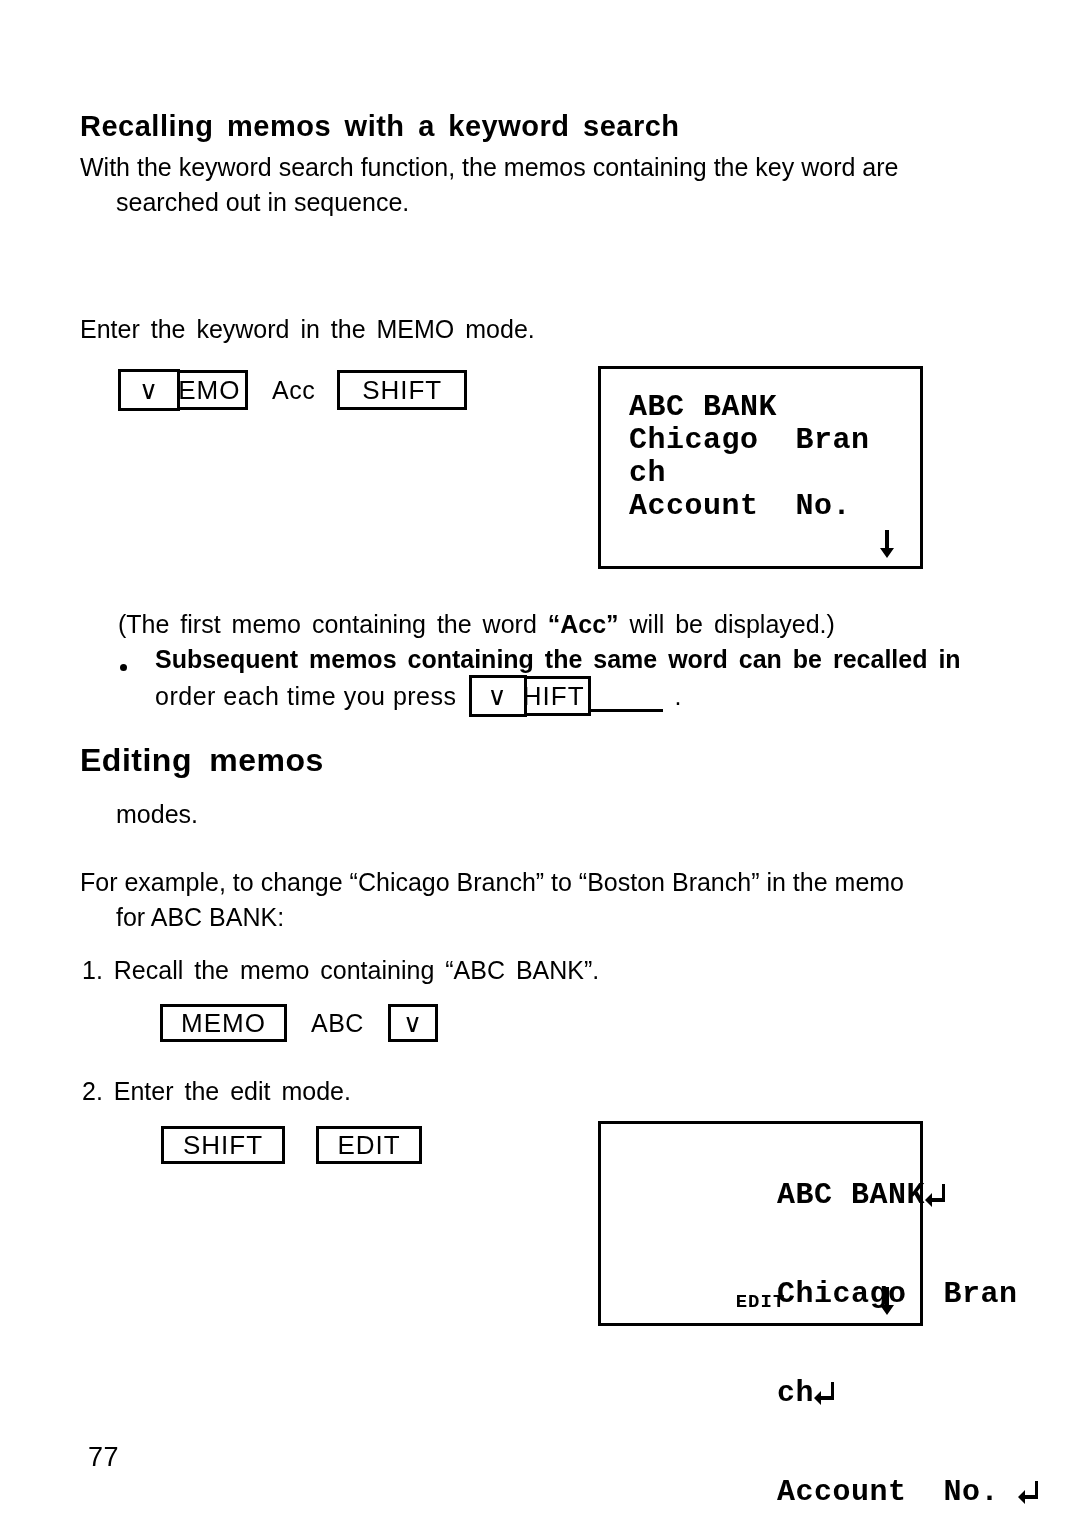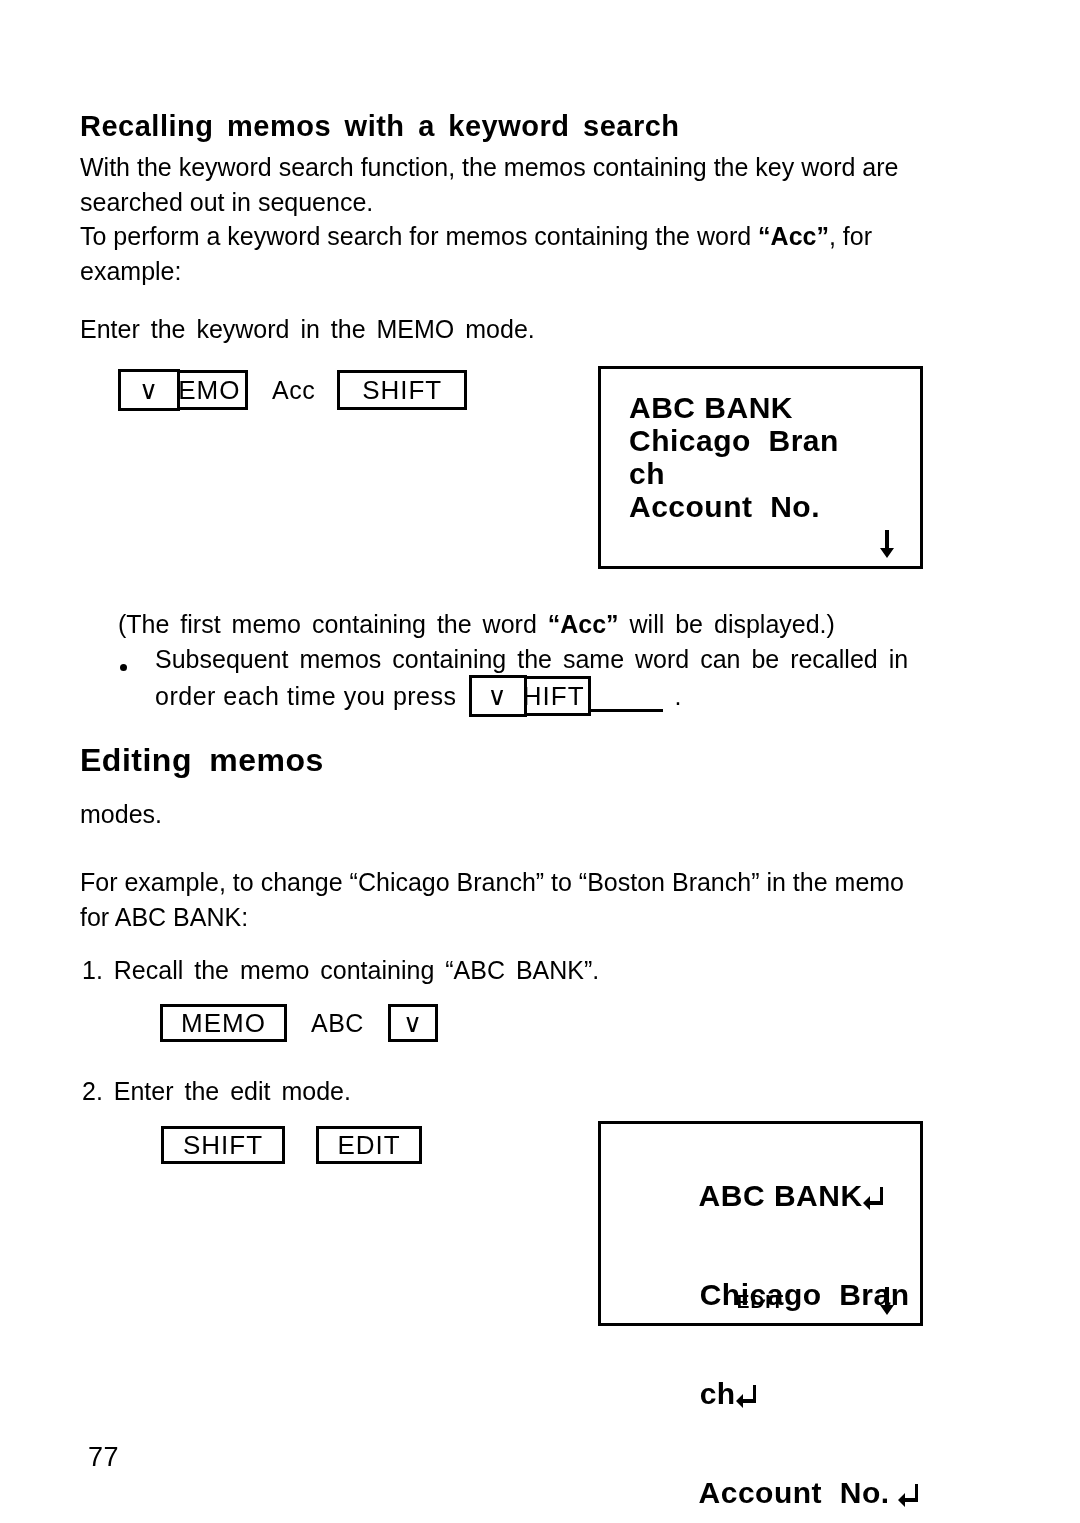--- a/index.html
+++ b/index.html
@@ -40,21 +40,21 @@
     word-spacing: 8px;
     white-space: nowrap;
   }
   .para {
     position: absolute;
     font-size: 25px;
     line-height: 35px;
     text-align: justify;
     text-justify: inter-word;
   }
-  .para .lastline { display: block; }
+  .para .lastline { display: block; margin-left: 36px; }
 
   .line {
     position: absolute;
     font-size: 25px;
     line-height: 35px;
     white-space: nowrap;
     word-spacing: 4px;
   }
 
   .quote { font-weight: bold; }
@@ -110,20 +110,21 @@
     align-self: flex-end;
     margin-bottom: 4px;
   }
 
   
   .lcd {
     position: absolute;
     border: 3px solid #000;
     background: #fff;
     box-sizing: border-box;
+    font-family: Liberation Mono, monospace;
   }
   .lcd-inner {
     position: relative;
     width: 100%;
     height: 100%;
     padding: 22px 0 0 28px;
     box-sizing: border-box;
   }
   .lcd-line {
     font-size: 30px;
@@ -174,24 +175,20 @@
 
 <div class="page">
 
   <div class="h2" style="left:80px; top:110px;">Recalling memos with a keyword search</div>
 
   <div class="para" style="left:80px; top:150px; width:846px;">
     <span>With the keyword search function, the memos containing the key word are</span>
     <span class="lastline">searched out in sequence.</span>
   </div>
 
-  <div class="para" style="left:80px; top:219px; width:846px;">
-    <span>To perform a keyword search for memos containing the word </span><span class="quote">“Acc”</span><span>, for</span>
-    <span class="lastline">example:</span>
-  </div>
 
   <div class="line" style="left:80px; top:312px;">Enter the keyword in the MEMO mode.</div>
 
   <div class="keyrow" style="left:118px; top:370px;">
     <span class="stack">
       <span class="key under" style="width:130px; height:40px; padding-left:30px;">
         <span>MEMO</span>
       </span>
       <span class="key over" style="width:62px; height:42px;">
         <span class="chev">∨</span>
@@ -213,21 +210,21 @@
         <path d="M9 0 h4 v18 h5 l-7 10 l-7 -10 h5 z" fill="#000"></path>
       </svg>
     </div>
   </div>
 
   <div class="line" style="left:118px; top:607px;">
     <span>(The first memo containing the word </span><span class="quote">“Acc”</span><span> will be displayed.)</span>
   </div>
 
   <div class="bullet-dot" style="left:120px; top:664px;"></div>
-  <div class="line" style="left:155px; top:642px;">Subsequent memos containing the same word can be recalled in</div>
+  <div class="line" style="left:155px; top:642px;font-weight:bold;">Subsequent memos containing the same word can be recalled in</div>
 
   <div class="keyrow" style="left:155px; top:676px;">
     <span class="plain-label">order each time you press</span>
     <span class="stack" style="margin-left:12px;">
       <span class="key under" style="width:122px; height:40px; padding-left:30px;">
         <span>SHIFT</span>
       </span>
       <span class="key over" style="width:58px; height:42px;">
         <span class="chev">∨</span>
       </span>

